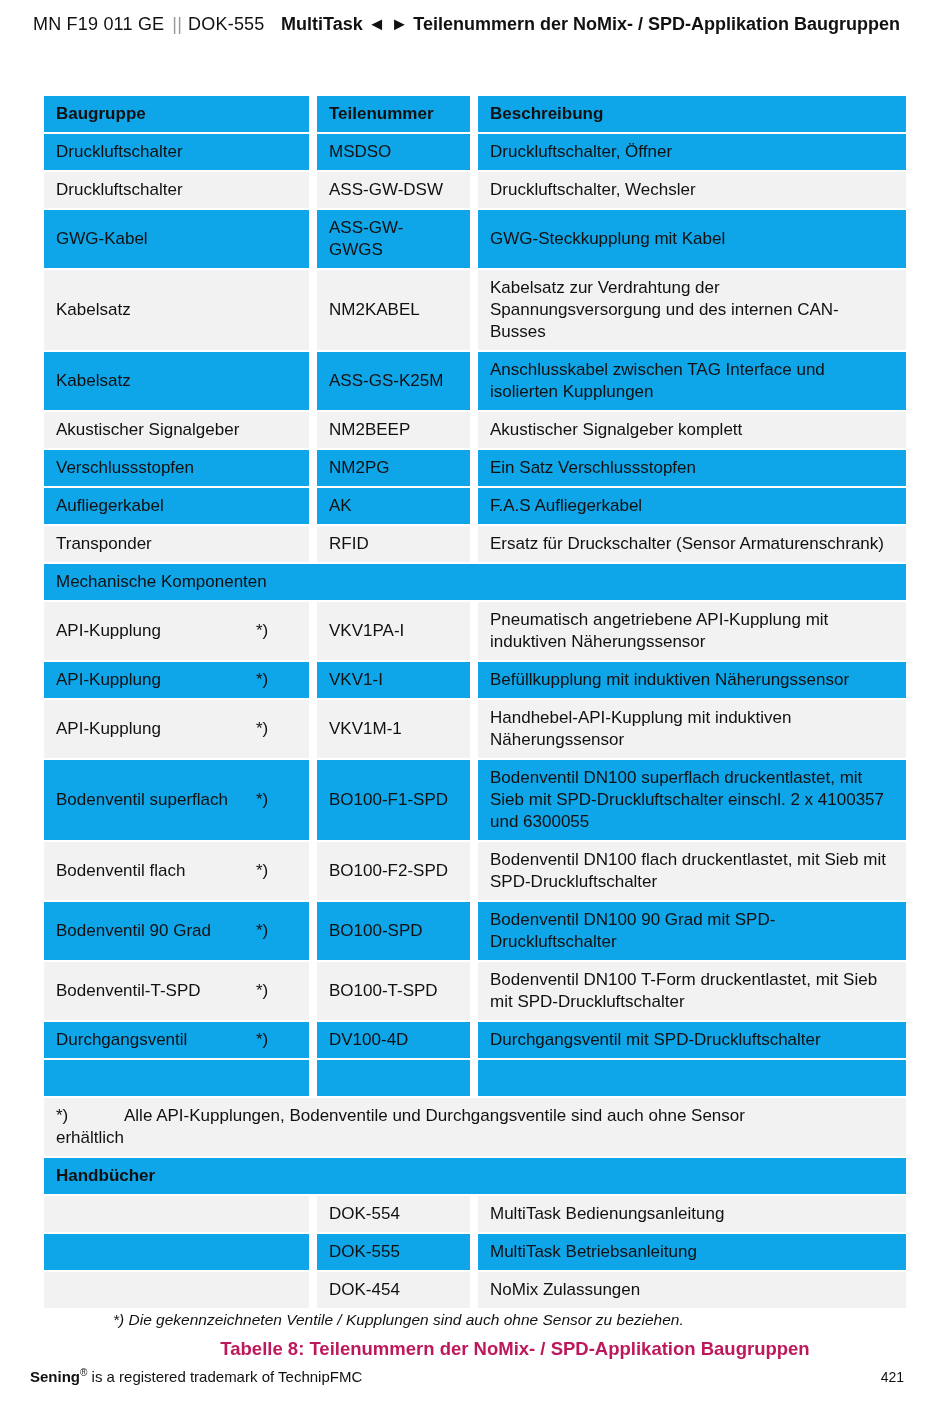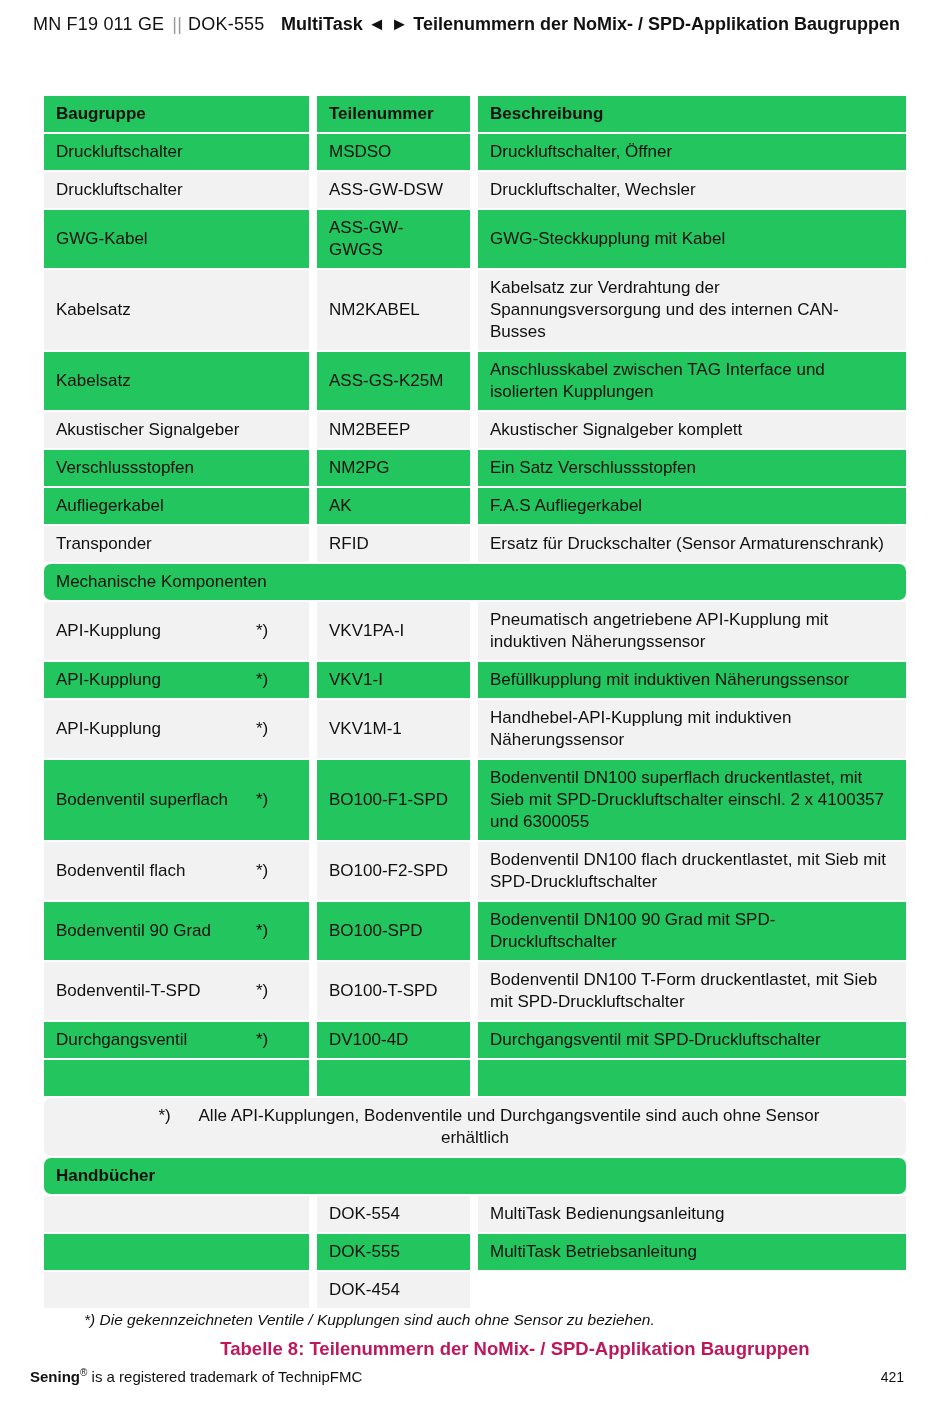--- a/index.html
+++ b/index.html
@@ -28,34 +28,34 @@
     column-gap:8px;
     margin-bottom:2px;
   }
   .cell {
     box-sizing:border-box;
     padding:7px 12px;
     min-height:36px;
     display:flex; align-items:center;
     font-size:17px; line-height:22px;
   }
-  .row.gray  > .cell { background:#22c55e; }
+  .row.gray  > .cell { background:#0ea5e9; }
   .row.light > .cell { background:#f2f2f2; }
   .row.header-row > .cell { font-weight:bold; }
   .cell.c1 { position:relative; }
   .cell.c1 .star { position:absolute; left:212px; top:50%; transform:translateY(-50%); }
   .cell.c2 .pn { white-space:pre-line; }
-  .cell.full { grid-column:1 / -1;border-radius:7px; }
+  .cell.full { grid-column:1 / -1; }
   .cell.full.bold { font-weight:bold; }
-  .cell.note-cell { display:block; padding:7px 12px;text-align:center; }
+  .cell.note-cell { display:block; padding:7px 12px; }
   .note-star { display:inline-block; width:68px; }
 
   
   .italic-note {
-    margin-top:3px; padding-left:84px;
+    margin-top:3px; padding-left:113px;
     font-size:15.5px; font-style:italic;
   }
   .table-caption {
     margin-top:9px; padding-left:80px;
     text-align:center;
     font-size:18.5px; font-weight:bold; color:#be185d;
   }
   .page-footer {
     position:absolute; left:30px; right:46px; bottom:16px;
     display:flex; justify-content:space-between; align-items:baseline;
@@ -326,20 +326,23 @@
           <span>MultiTask Betriebsanleitung</span>
         </div>
       </div>
       <div class="row light">
         <div class="cell c1">
           <span></span>
         </div>
         <div class="cell c2">
           <span class="pn">DOK-454</span>
         </div>
+        <div class="cell c3">
+          <span>NoMix  Zulassungen</span>
+        </div>
       </div>
     </div>
 
   <div class="italic-note">*) Die gekennzeichneten Ventile / Kupplungen sind auch ohne Sensor zu beziehen.</div>
 
   <div class="table-caption">Tabelle 8: Teilenummern der NoMix- / SPD-Applikation Baugruppen</div>
 
   <div class="page-footer">
     <div>
       <span class="tm-name">Sening</span><span class="tm-reg">®</span><span> is a registered trademark of TechnipFMC</span>

